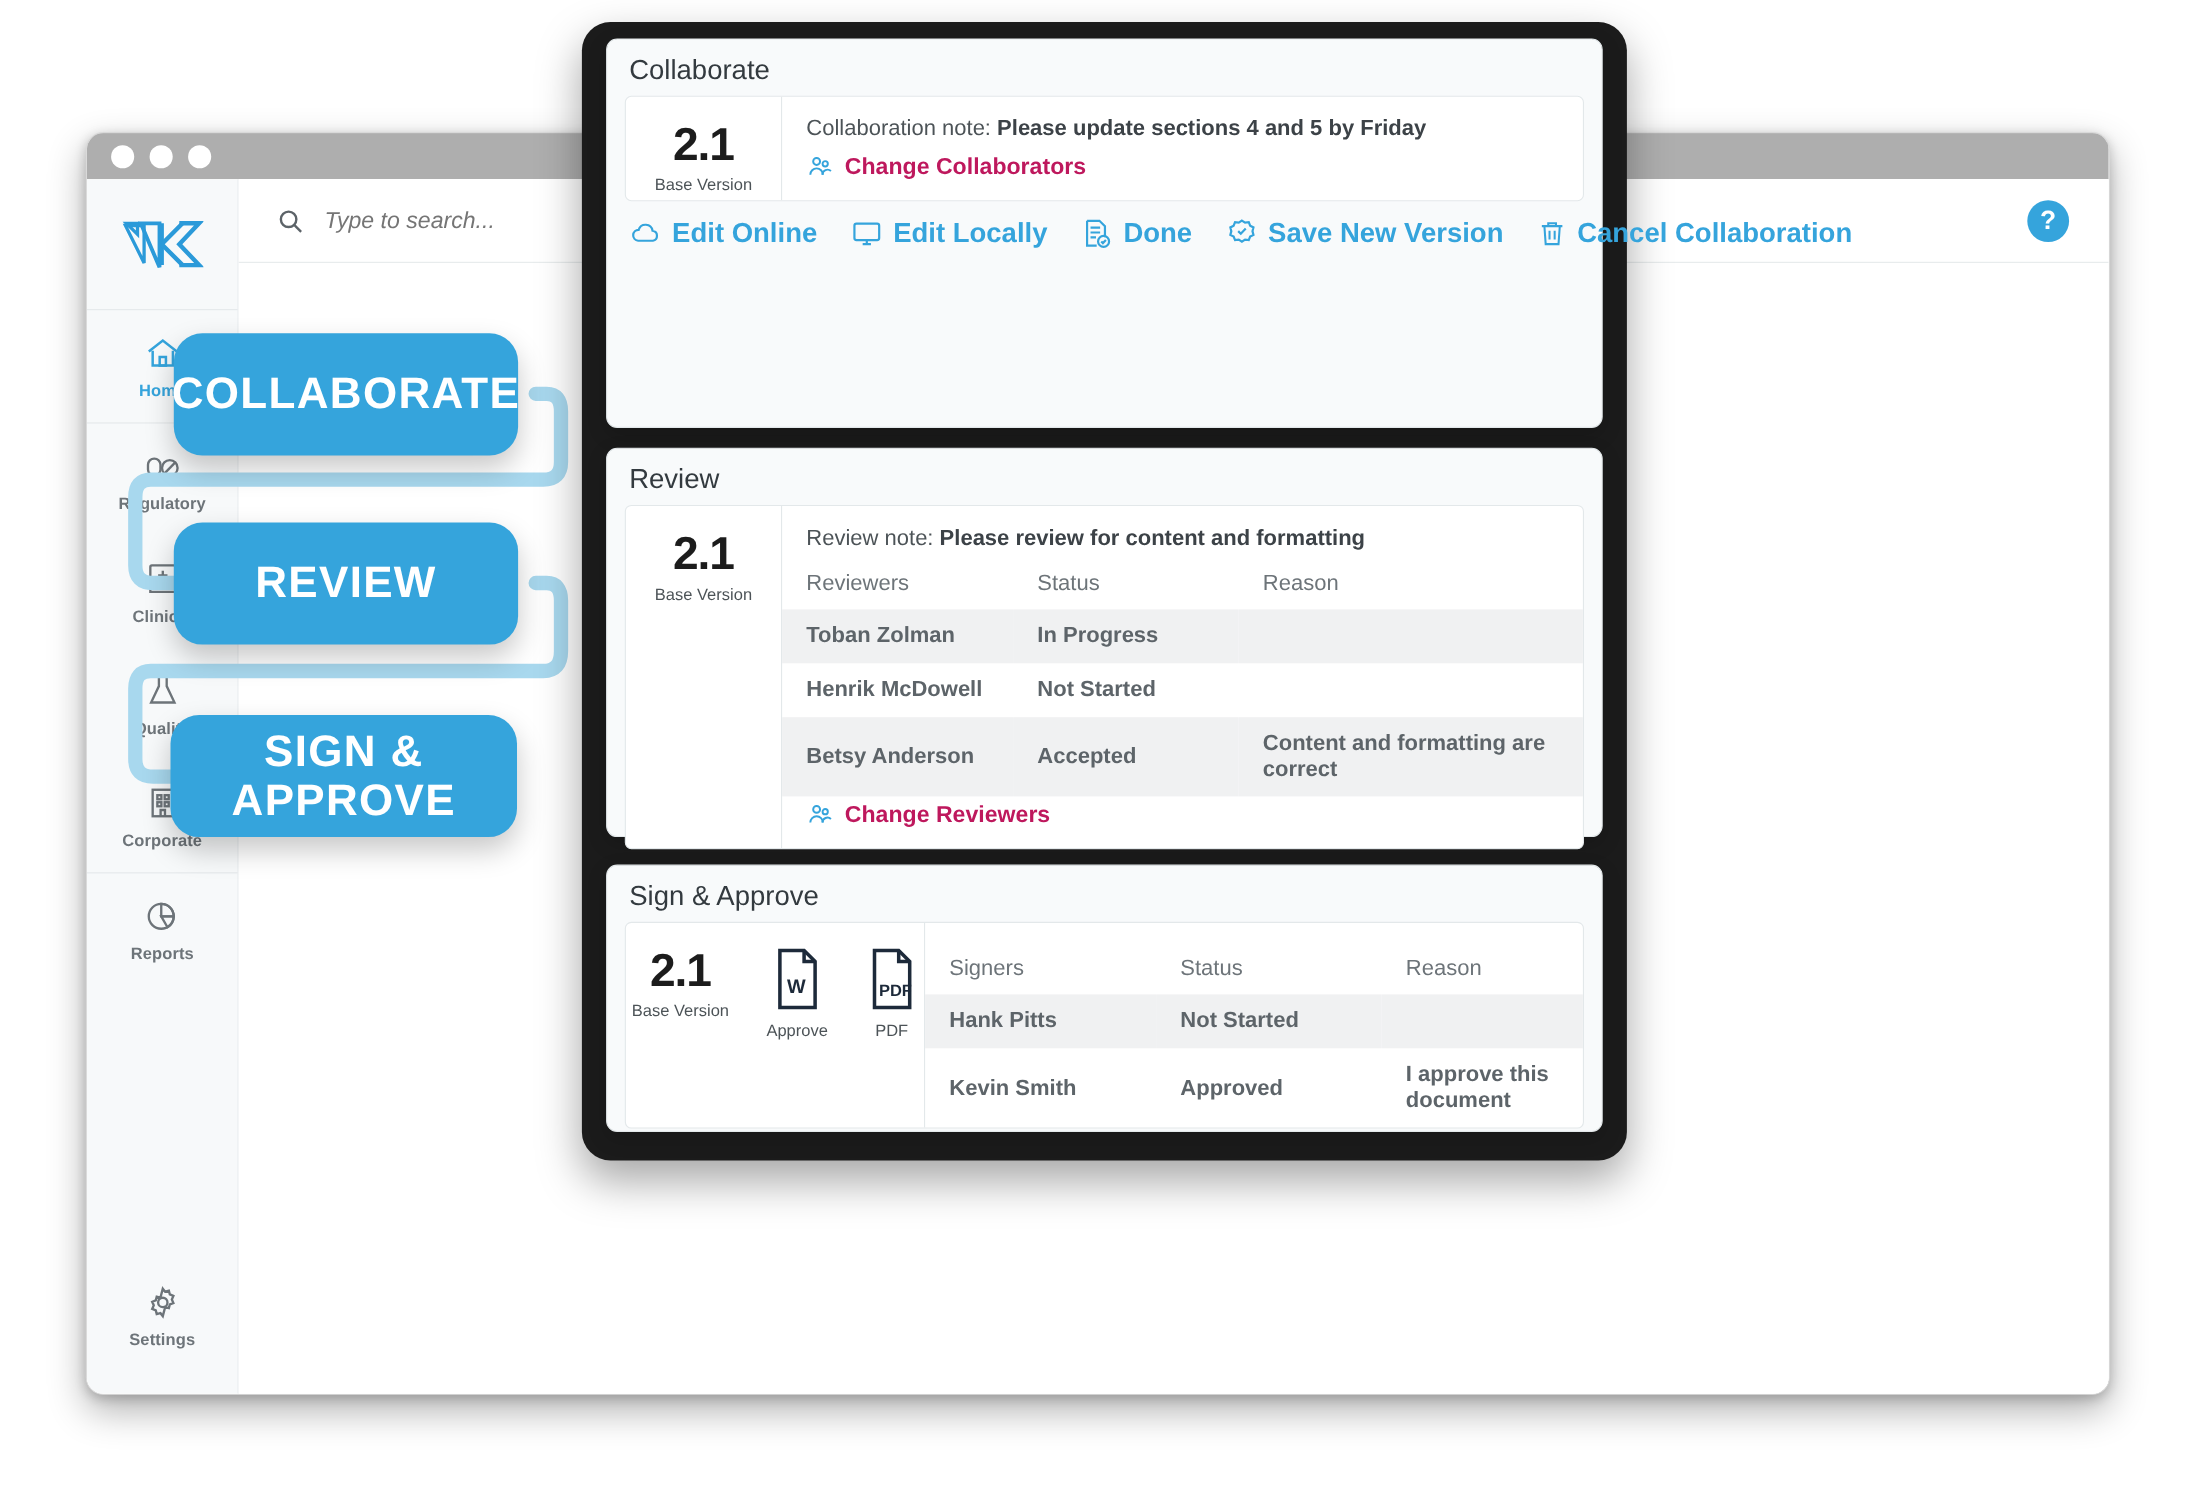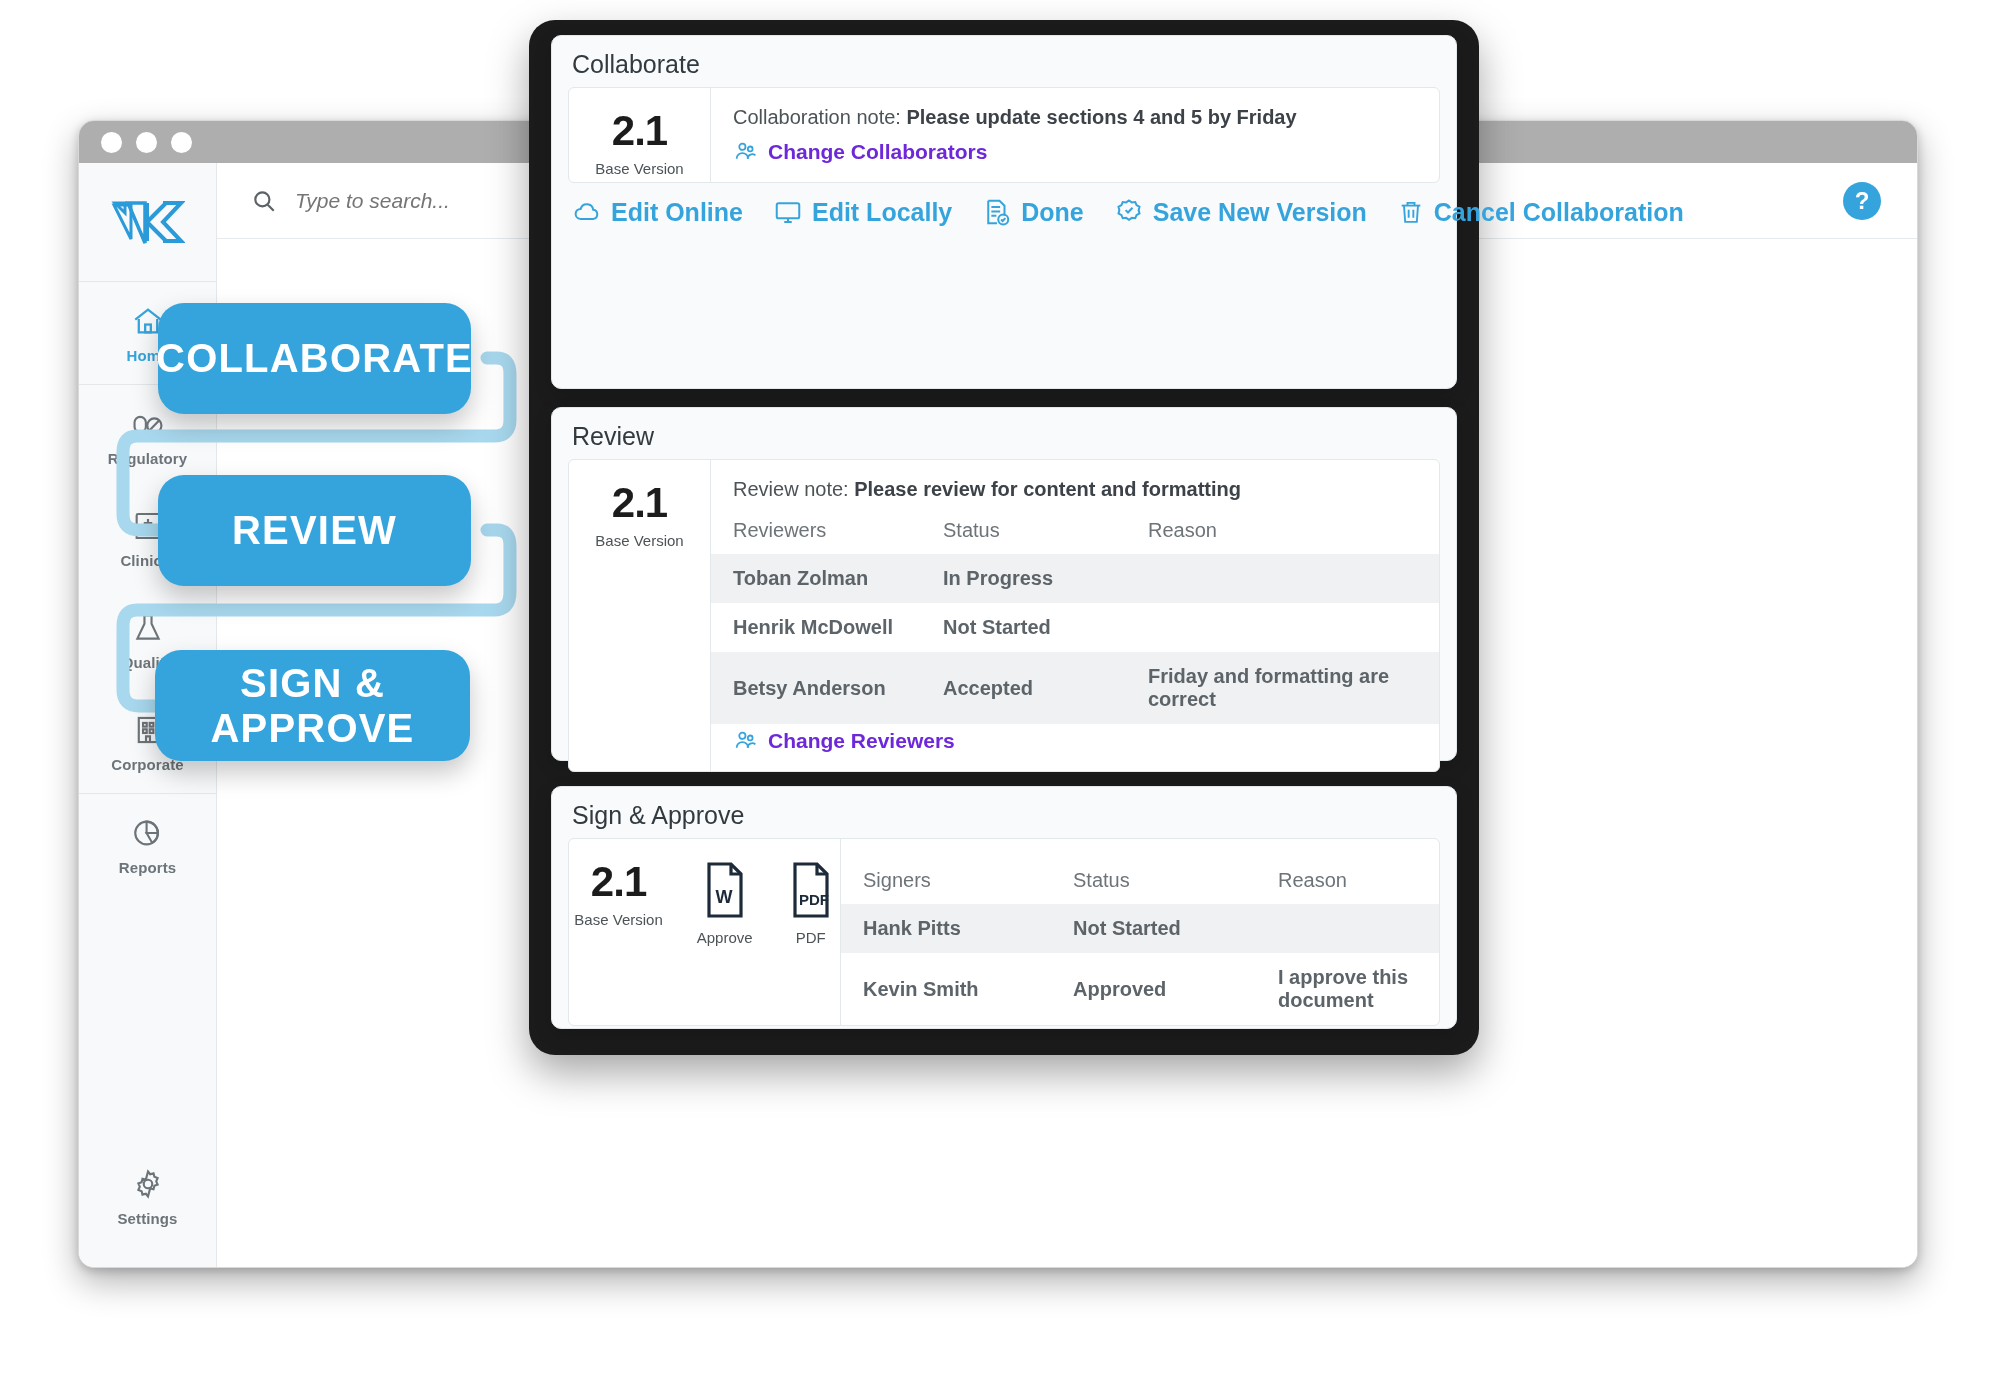--- a/index.html
+++ b/index.html
@@ -141,21 +141,21 @@
     padding: 12px 0 12px 22px;
   }
   table.tbl td {
     text-align: left; font-size: 20px; font-weight: bold; color: #5d6469;
     padding: 13px 0 13px 22px;
   }
   table.tbl tr.alt td { background: #f0f1f2; }
 
   .changelink {
     display: flex; align-items: center; gap: 10px;
-    color: #6d28d9; font-size: 21px; font-weight: bold;
+    color: #be185d; font-size: 21px; font-weight: bold;
     padding: 4px 0 18px 22px;
   }
   .actionbar {
     display: flex; align-items: center; gap: 30px;
     padding: 14px 20px 14px 20px;
   }
   .action {
     display: flex; align-items: center; gap: 9px;
     color: #35a4dc; font-size: 25px; font-weight: bold; white-space: nowrap;
   }
@@ -380,21 +380,21 @@
             <td></td>
           </tr>
           <tr>
             <td>Henrik McDowell</td>
             <td>Not Started</td>
             <td></td>
           </tr>
           <tr class="alt">
             <td>Betsy Anderson</td>
             <td>Accepted</td>
-            <td>Friday and formatting are correct</td>
+            <td>Content and formatting are correct</td>
           </tr>
         </tbody>
           </table>
         <div class="changelink">
           <svg width="25" height="25" viewBox="0 0 24 24" fill="none" stroke="#35a4dc" stroke-width="1.7">
             <circle cx="9" cy="7.5" r="3"></circle>
               <path d="M3.5 19 a5.5 5.5 0 0 1 11 0"></path>
             <circle cx="16.5" cy="9.5" r="2.3"></circle>
               <path d="M14 19 a4.5 4.5 0 0 1 7.5-3.2"></path>
           </svg>

